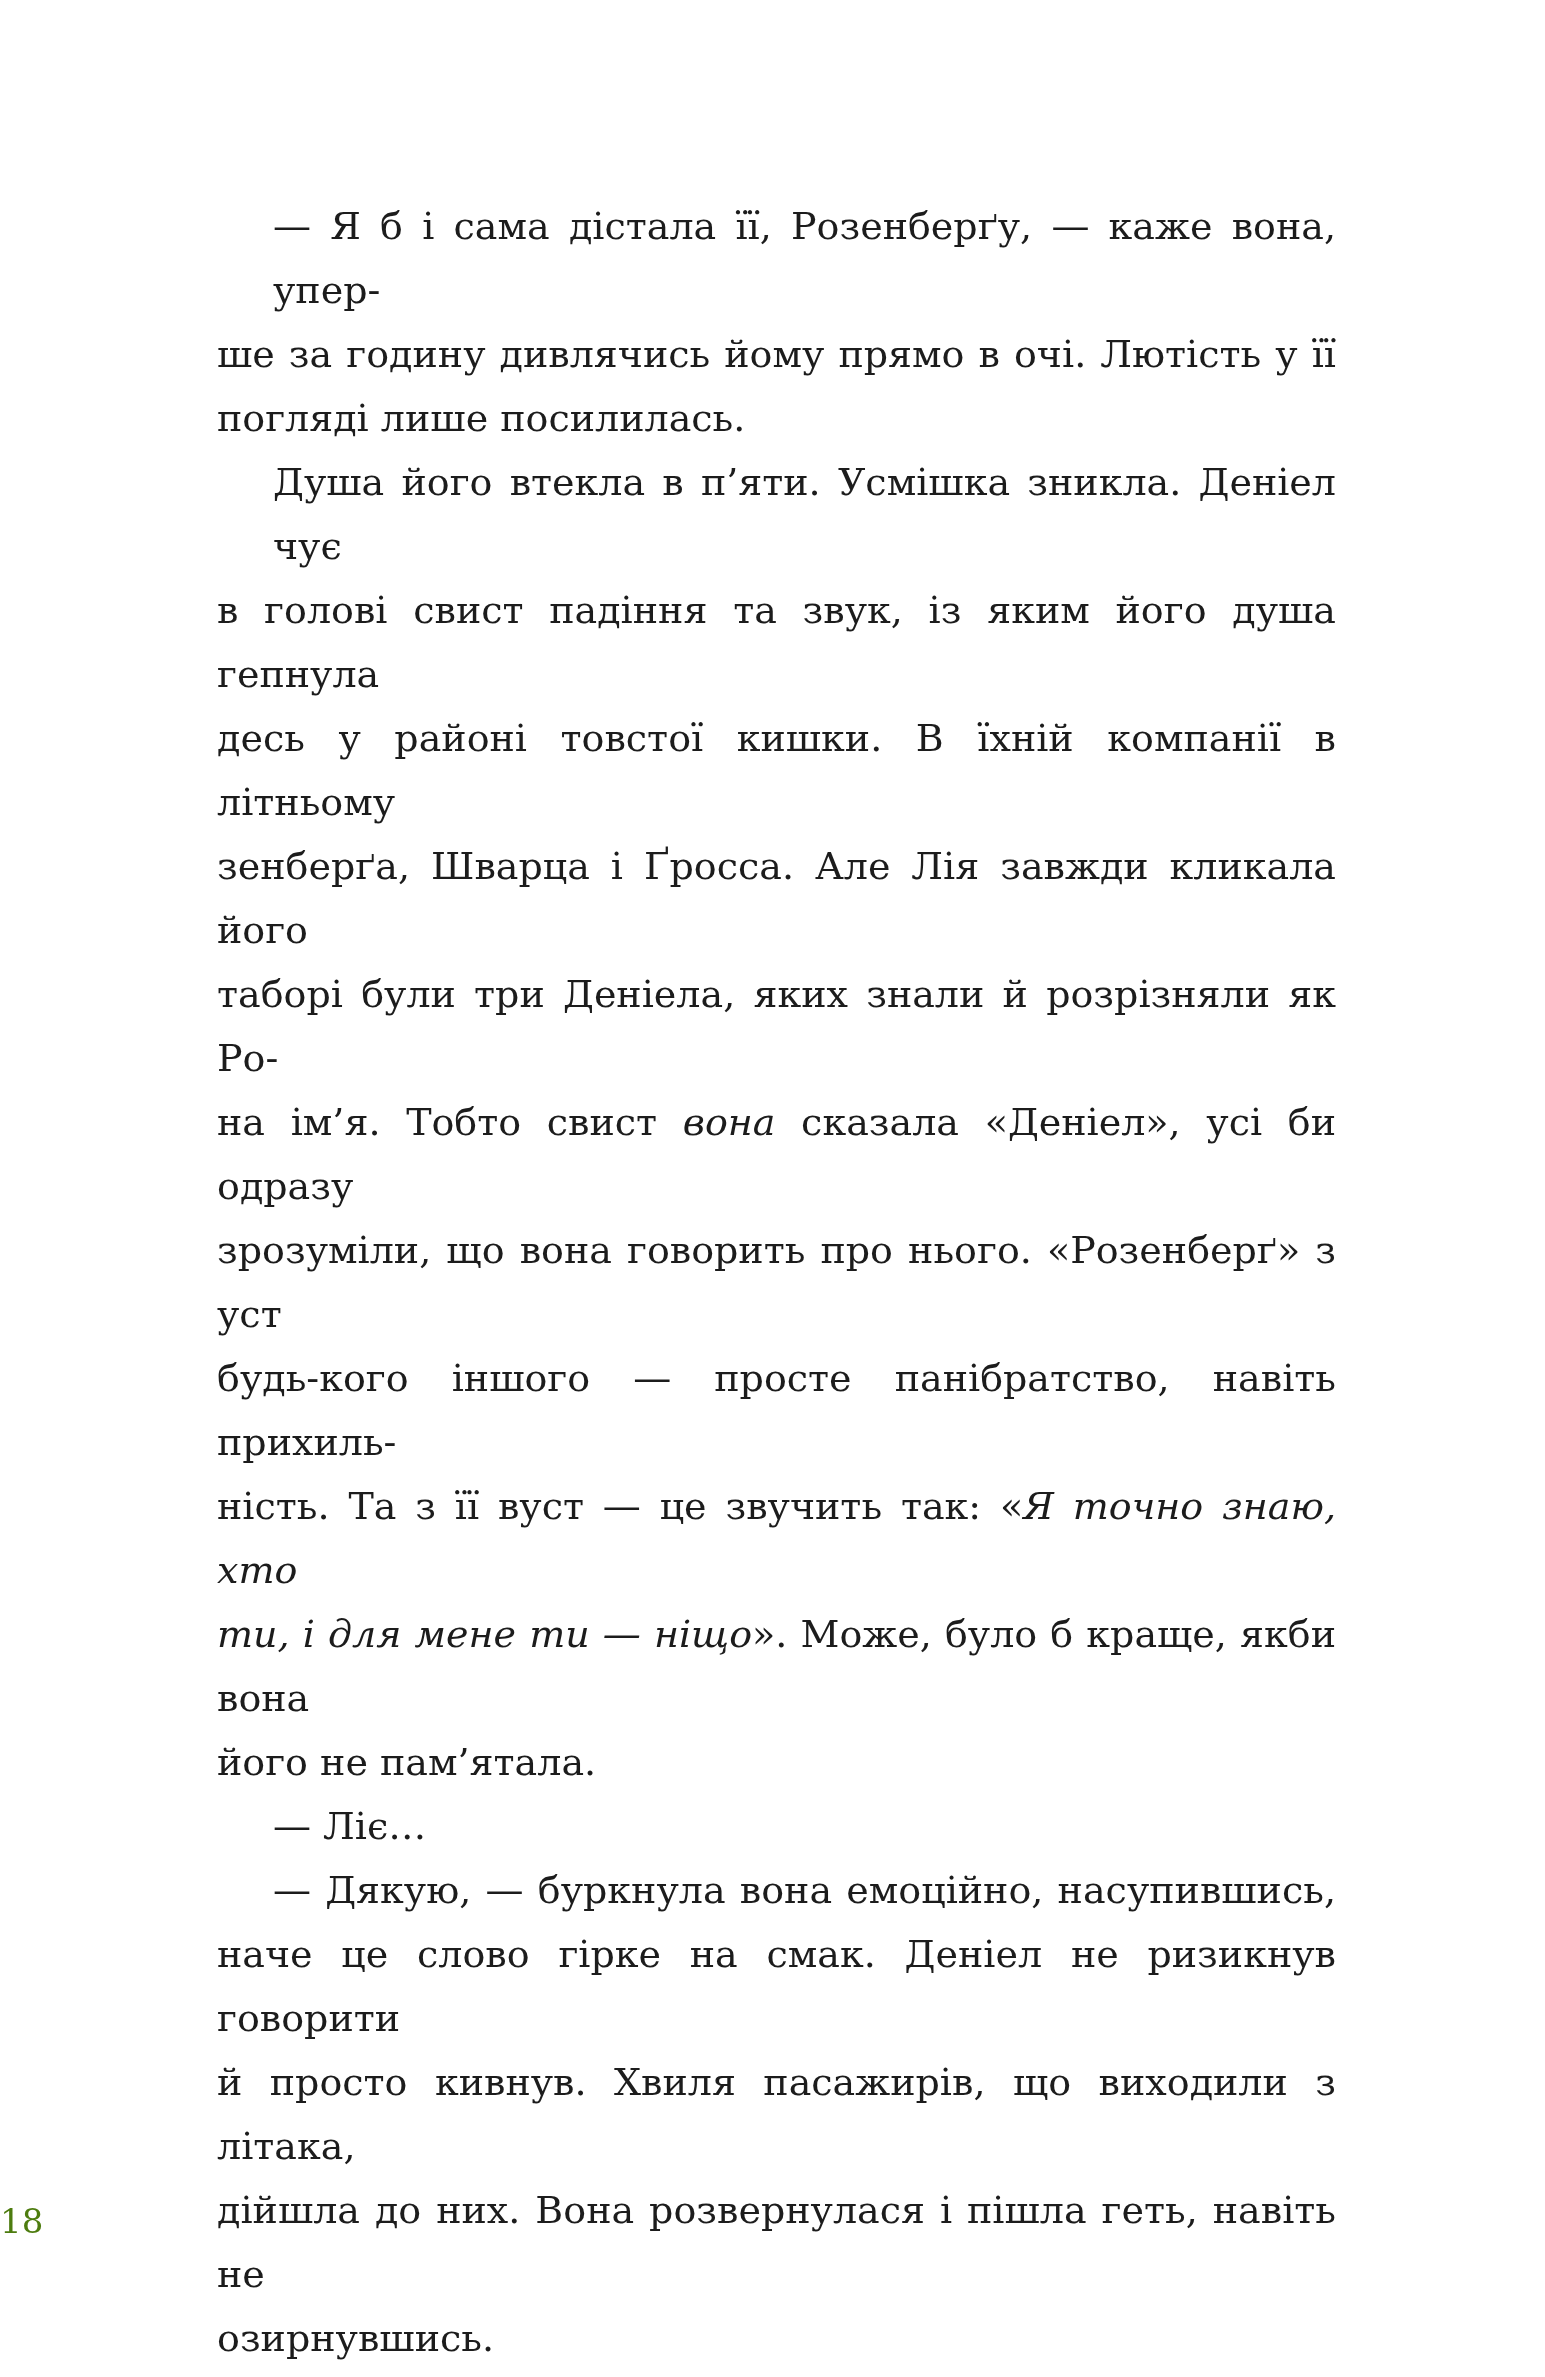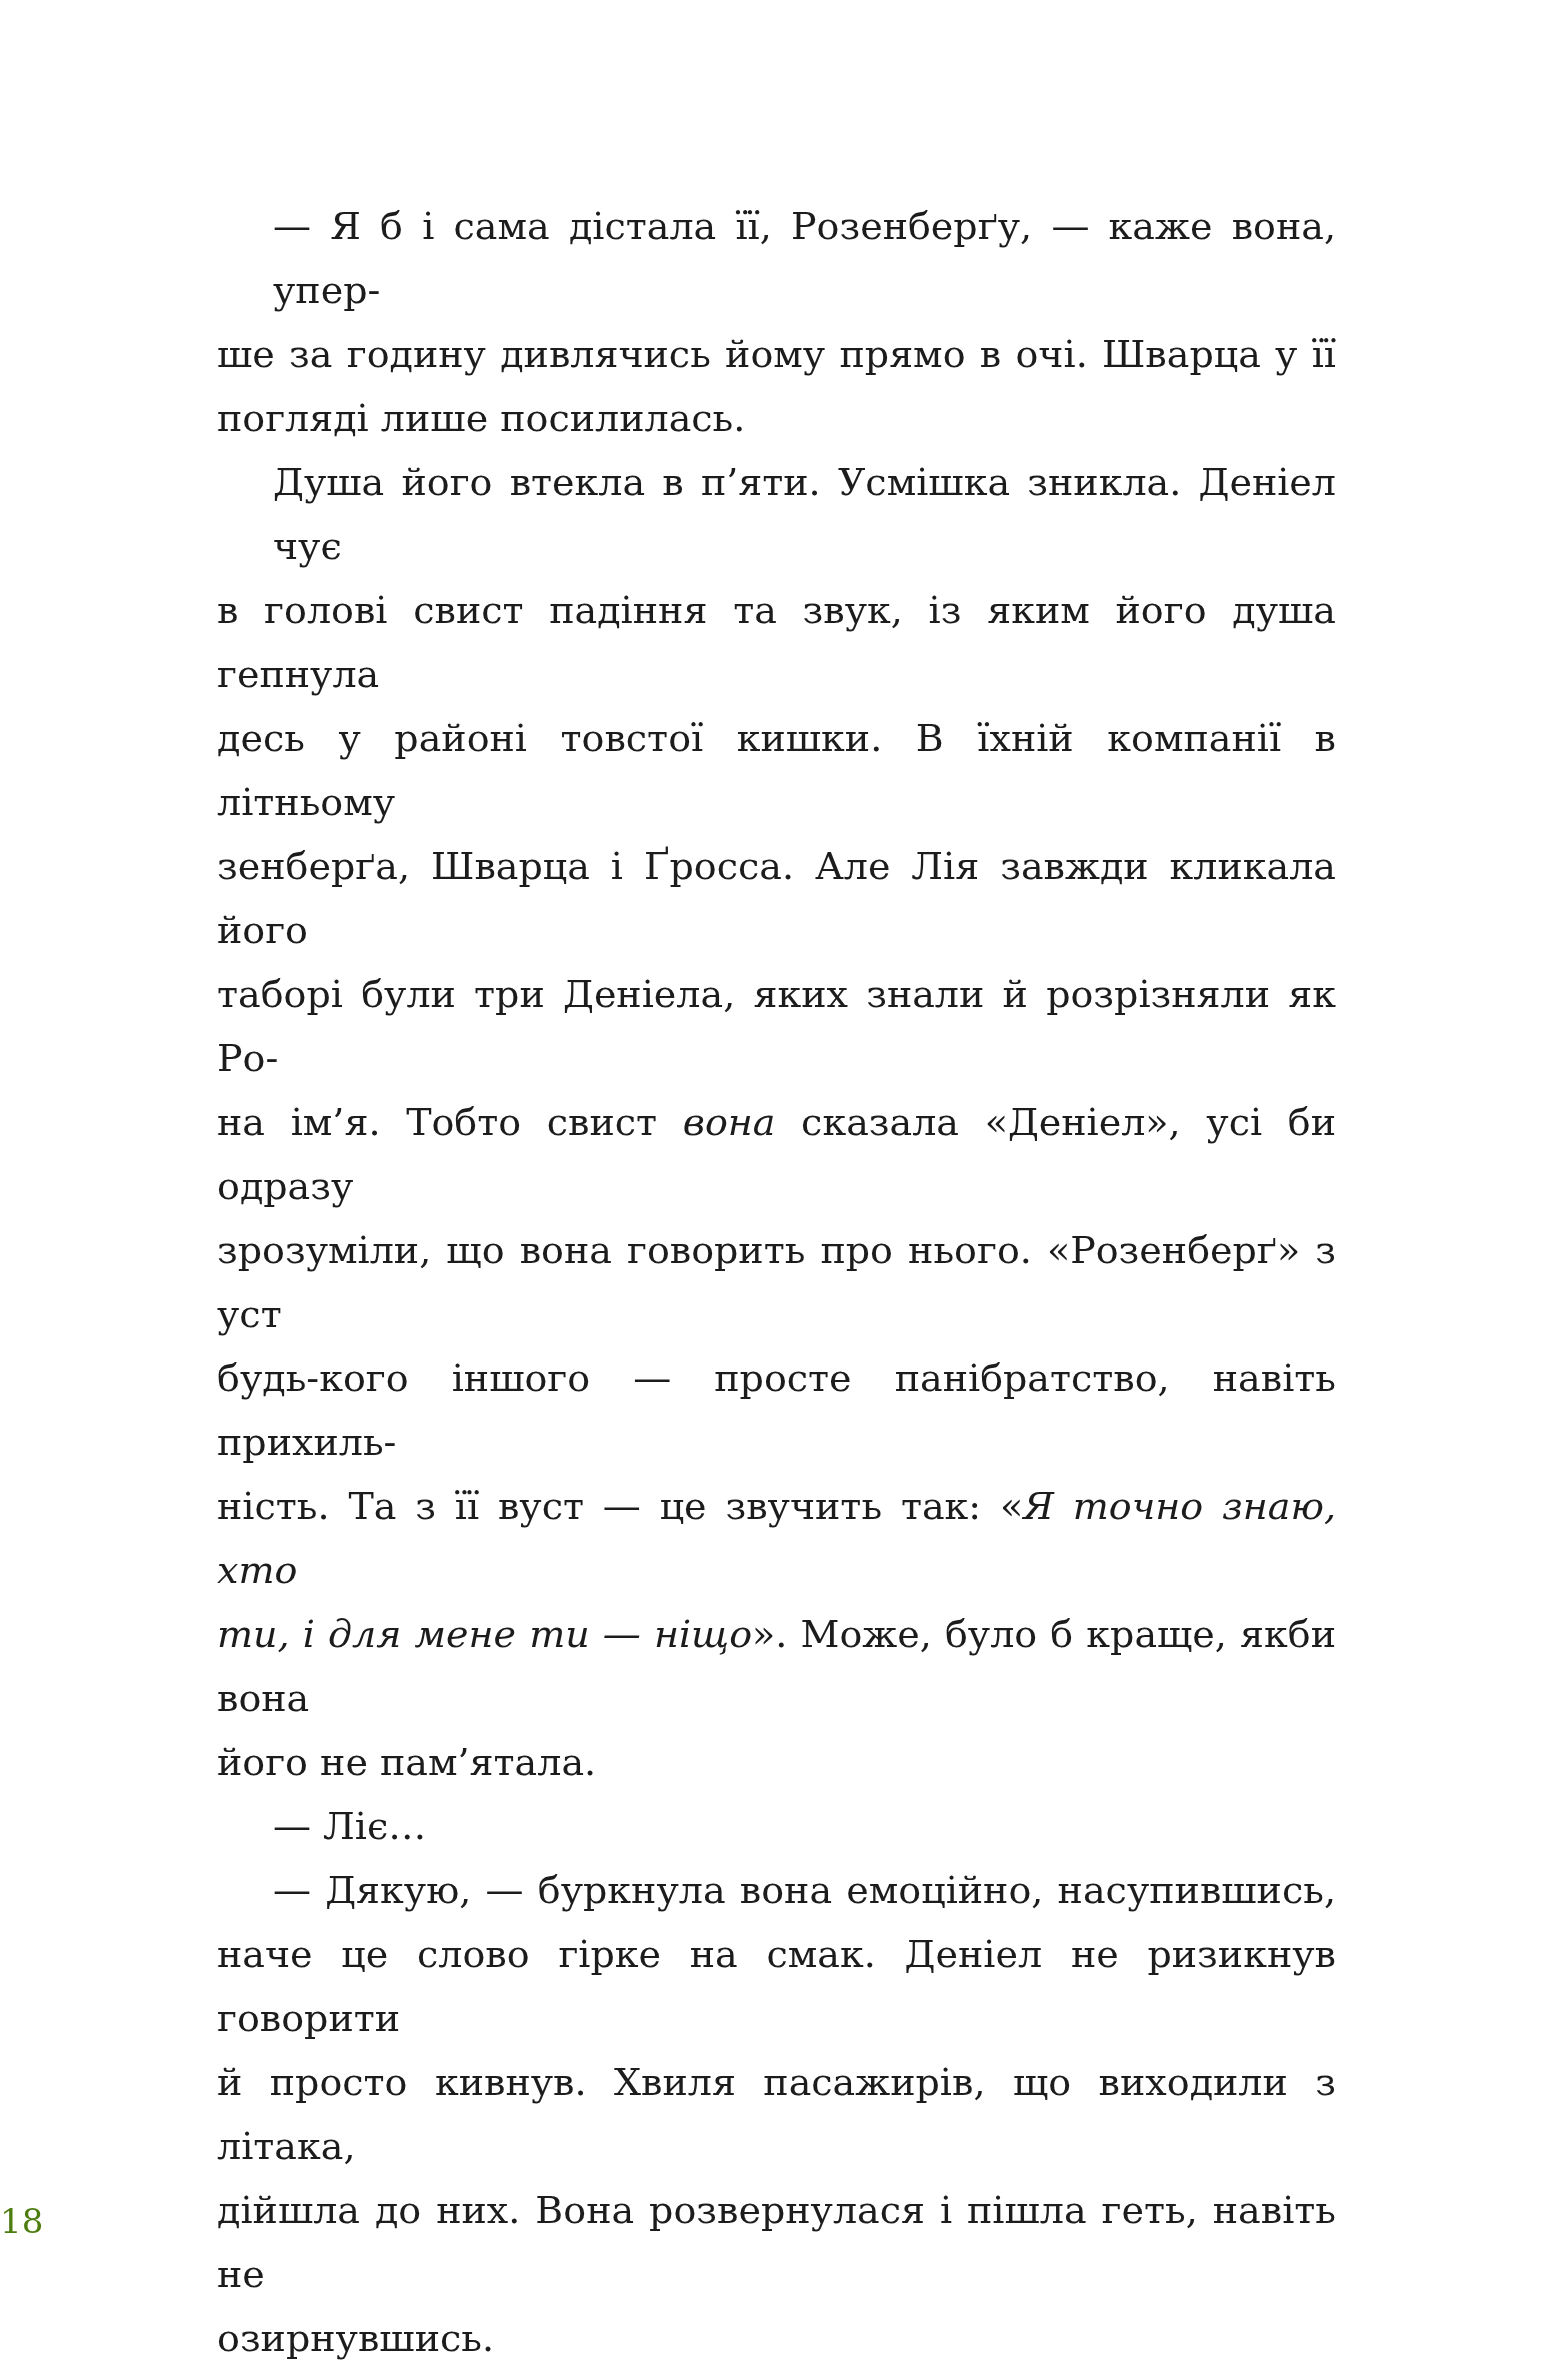--- a/index.html
+++ b/index.html
@@ -53,21 +53,21 @@
     color: #4d7c0f;
   }
 </style>
 </head>
 <body>
 
 <div class="book-page">
   <div class="text-block" id="text-block">
       <div class="paragraph">
         <div class="line first-indent"><span>— Я б і сама дістала її, Розенберґу, — каже вона, упер-</span></div>
-        <div class="line"><span>ше за годину дивлячись йому прямо в очі. Шварца у її</span></div>
+        <div class="line"><span>ше за годину дивлячись йому прямо в очі. Лютість у її</span></div>
         <div class="line last"><span>погляді лише посилилась.</span></div>
       </div>
       <div class="paragraph">
         <div class="line first-indent"><span>Душа його втекла в п’яти. Усмішка зникла. Деніел чує</span></div>
         <div class="line"><span>в голові свист падіння та звук, із яким його душа гепнула</span></div>
         <div class="line"><span>десь у районі товстої кишки. В їхній компанії в літньому</span></div>
         <div class="line"><span>зенберґа, Шварца і Ґросса. Але Лія завжди кликала його</span></div>
         <div class="line"><span>таборі були три Деніела, яких знали й розрізняли як Ро-</span></div>
         <div class="line"><span>на ім’я. Тобто свист </span><span class="italic">вона</span><span> сказала «Деніел», усі би одразу</span></div>
         <div class="line"><span>зрозуміли, що вона говорить про нього. «Розенберґ» з уст</span></div>

